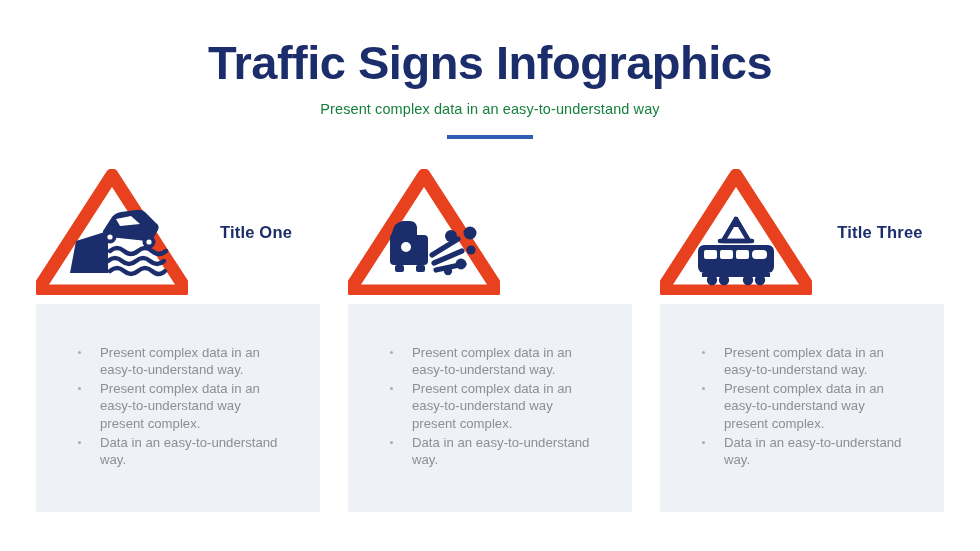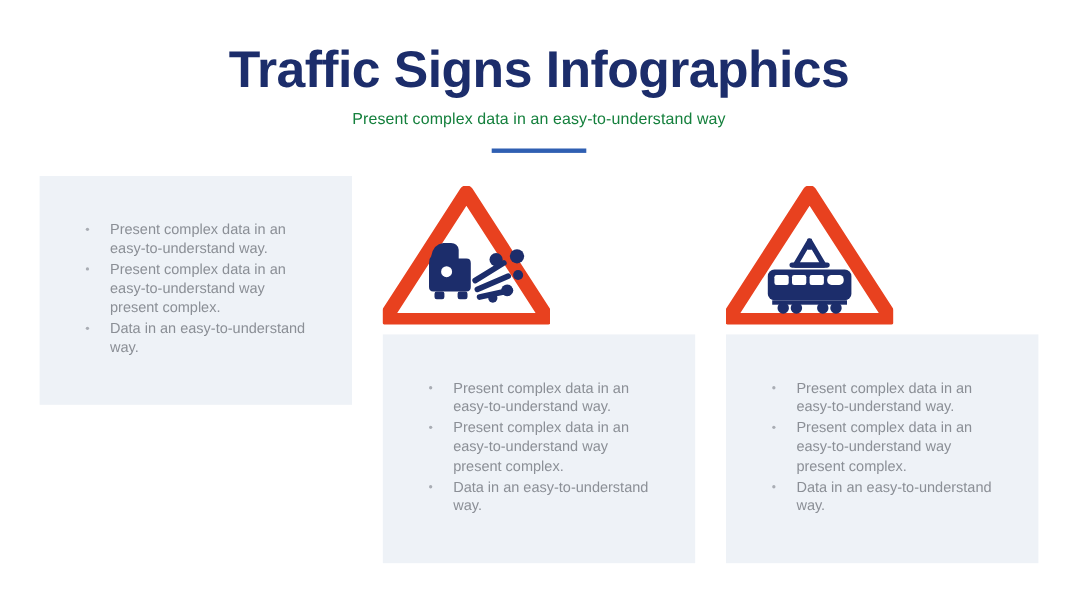--- a/index.html
+++ b/index.html
@@ -141,20 +141,45 @@
 
   <div class="header">
     <h1 class="title">Traffic Signs Infographics</h1>
     <p class="subtitle">Present complex data in an easy-to-understand way</p>
     <div class="accent-bar"></div>
   </div>
 
   <div class="columns">
 
     <div class="column col-1">
+      <div class="sign-row">
+        <div class="sign-wrap">
+          <svg viewBox="0 0 152 126" xmlns="http://www.w3.org/2000/svg">
+            <path d="M76 6 L147 116 Q150 122 143 122 L9 122 Q2 122 5 116 Z" fill="none" stroke="#e8411f" stroke-width="13" stroke-linejoin="round"></path>
+            <g fill="#1c2d6b">
+
+              <path d="M40 72 L72 62 L72 104 L34 104 Z"></path>
+
+              <path d="M67 62 L76 48 Q79 44 85 43 L100 41 Q106 40 110 44 L120 54 Q124 57 122 61 L118 68 Q116 72 111 72 L73 68 Q66 67 67 62 Z"></path>
+
+              <path d="M80 50 L95 47 L104 55 L84 57 Z" fill="#ffffff"></path>
+
+              <circle cx="74" cy="68" r="6.5"></circle>
+              <circle cx="74" cy="68" r="2.6" fill="#ffffff"></circle>
+              <circle cx="113" cy="73" r="6.5"></circle>
+              <circle cx="113" cy="73" r="2.6" fill="#ffffff"></circle>
+
+              <path d="M74 82 q7 -6 14 0 t14 0 t14 0 t14 0" fill="none" stroke="#1c2d6b" stroke-width="4.4" stroke-linecap="round"></path>
+              <path d="M72 92 q7 -6 14 0 t14 0 t14 0 t14 0" fill="none" stroke="#1c2d6b" stroke-width="4.4" stroke-linecap="round"></path>
+              <path d="M74 102 q7 -6 14 0 t14 0 t14 0 t13 0" fill="none" stroke="#1c2d6b" stroke-width="4.4" stroke-linecap="round"></path>
+            </g>
+          </svg>
+        </div>
+        <div class="item-title">Title One</div>
+      </div>
       <div class="panel">
         <ul class="bullets">
           <li><span class="dot"></span><span>Present complex data in an easy-to-understand way.</span></li>
           <li><span class="dot"></span><span>Present complex data in an easy-to-understand way present complex.</span></li>
           <li><span class="dot"></span><span>Data in an easy-to-understand way.</span></li>
         </ul>
       </div>
     </div>
 
     <div class="column col-2">
@@ -212,20 +237,21 @@
 
               <rect x="42" y="104" width="68" height="4"></rect>
 
               <circle cx="52" cy="111" r="5.2"></circle>
               <circle cx="64" cy="111" r="5.2"></circle>
               <circle cx="88" cy="111" r="5.2"></circle>
               <circle cx="100" cy="111" r="5.2"></circle>
             </g>
           </svg>
         </div>
+        <div class="item-title">Title Three</div>
       </div>
       <div class="panel">
         <ul class="bullets">
           <li><span class="dot"></span><span>Present complex data in an easy-to-understand way.</span></li>
           <li><span class="dot"></span><span>Present complex data in an easy-to-understand way present complex.</span></li>
           <li><span class="dot"></span><span>Data in an easy-to-understand way.</span></li>
         </ul>
       </div>
     </div>
 

